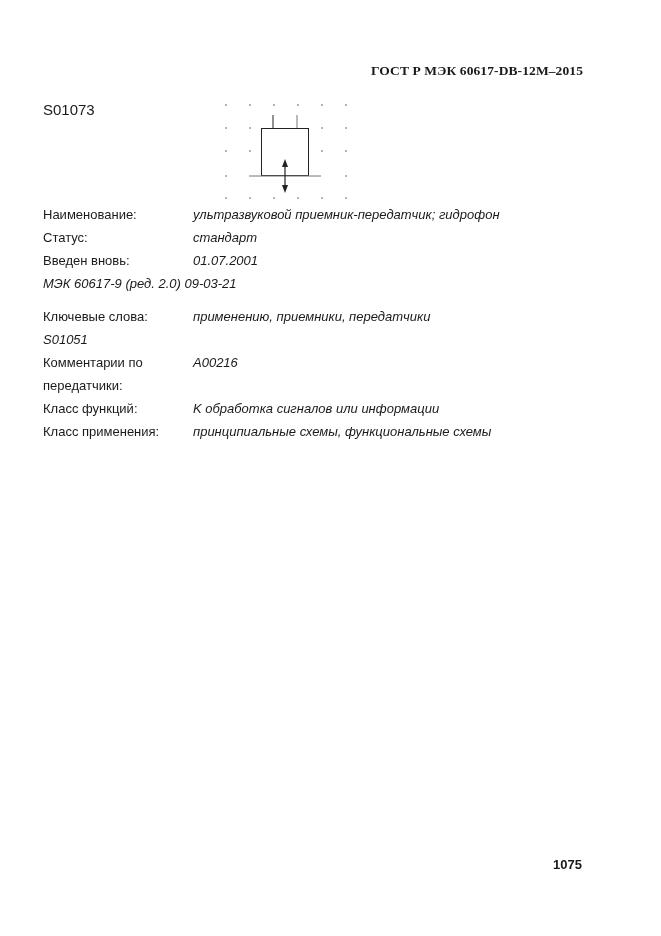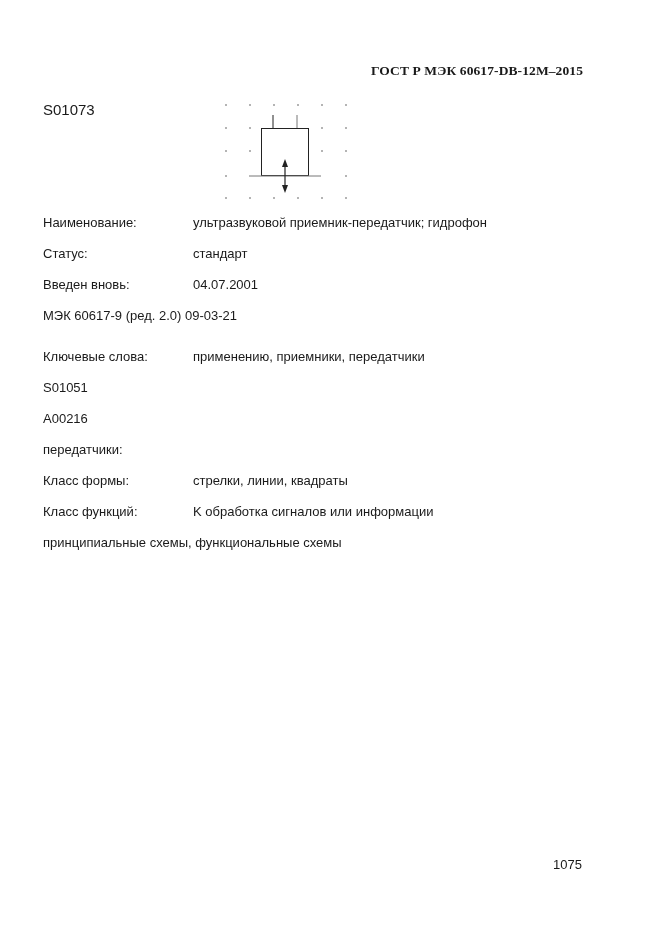--- a/index.html
+++ b/index.html
@@ -41,37 +41,38 @@
     .props {
       position: absolute;
       left: 43px;
       top: 203px;
       font-size: 13px;
       line-height: 23px;
     }
     .row {
       display: flex;
       height: 23px;
-      margin-top: 8px;
     }
     .row .k {
       width: 150px;
       white-space: nowrap;
     }
     .row .v {
       white-space: nowrap;
+      font-style: italic;
     }
     .group-gap {
       height: 10px;
     }
     .page-number {
       position: absolute;
       top: 857px;
       right: 79px;
       font-size: 13px;
+      font-weight: bold;
     }
   </style>
 </head>
 <body>
 
 <div class="header-std">ГОСТ Р МЭК 60617-DB-12M–2015</div>
 
 <div class="symbol-code">S01073</div>
 
 <svg class="symbol" viewBox="220 98 140 106" xmlns="http://www.w3.org/2000/svg">
@@ -112,48 +113,46 @@
   <div class="row">
     <span class="k">Наименование:</span>
     <span class="v">ультразвуковой приемник-передатчик; гидрофон</span>
   </div>
   <div class="row">
     <span class="k">Статус:</span>
     <span class="v">стандарт</span>
   </div>
   <div class="row">
     <span class="k">Введен вновь:</span>
-    <span class="v">04.07.2001</span>
+    <span class="v">01.07.2001</span>
   </div>
   <div class="row">
     <span class="v">МЭК 60617-9 (ред. 2.0) 09-03-21</span>
   </div>
 
   <div class="group-gap"></div>
 
   <div class="row">
     <span class="k">Ключевые слова:</span>
     <span class="v">применению, приемники, передатчики</span>
   </div>
   <div class="row">
     <span class="v">S01051</span>
   </div>
   <div class="row">
+    <span class="k">Комментарии по</span>
     <span class="v">A00216</span>
   </div>
   <div class="row">
     <span class="k">передатчики:</span>
     <span class="v"></span>
   </div>
   <div class="row">
-    <span class="k">Класс формы:</span>
-    <span class="v">стрелки, линии, квадраты</span>
-  </div>
-  <div class="row">
     <span class="k">Класс функций:</span>
     <span class="v">K обработка сигналов или информации</span>
   </div>
   <div class="row">
+    <span class="k">Класс применения:</span>
     <span class="v">принципиальные схемы, функциональные схемы</span>
   </div>
 </div>
 
 <div class="page-number">1075</div>
 
 </body></html>

